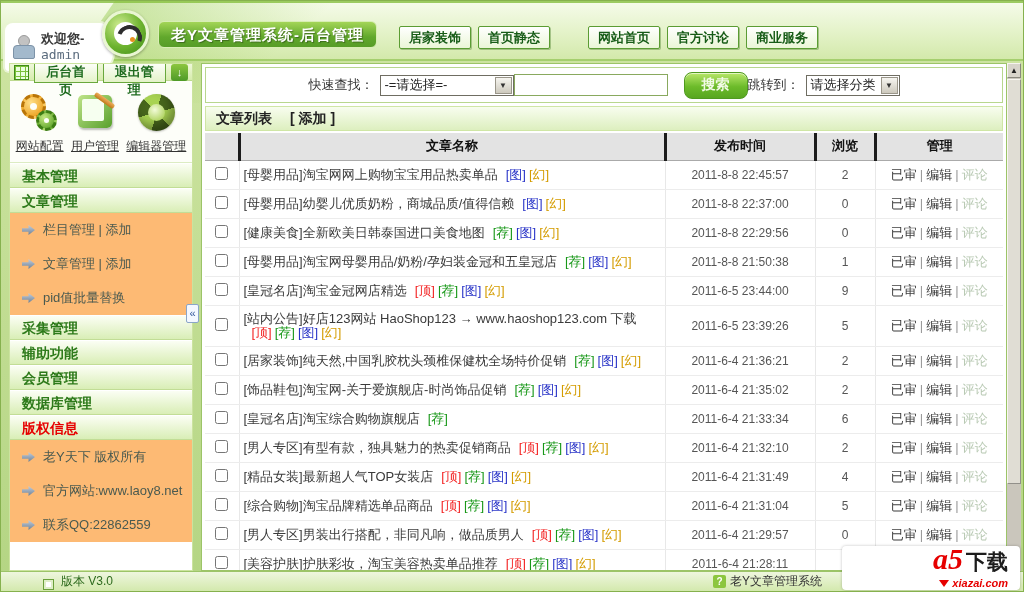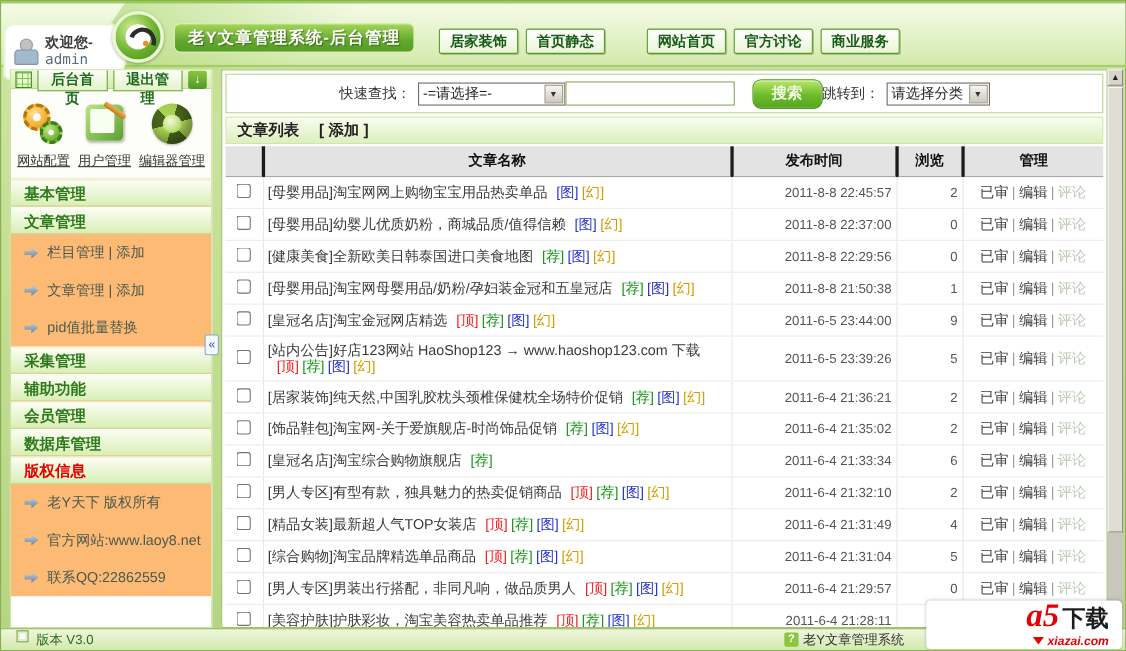--- a/index.html
+++ b/index.html
@@ -102,39 +102,39 @@
   .listbar{margin:0 3px;height:25px;background:linear-gradient(#f8fdef,#ddefbf);border:1px solid #cfe6a5;
         display:flex;align-items:center;gap:18px;padding-left:10px;font-weight:bold;font-size:14px;color:#222;}
   .lb-add{cursor:pointer;}
   table.grid{margin:2px 3px 0;width:calc(100% - 6px);border-collapse:collapse;table-layout:fixed;font-size:13px;}
   thead th{background:#e3e3e3;height:27px;font-size:13px;color:#111;border-left:3px solid #1c1c1c;
         border-bottom:1px solid #aaa;font-weight:bold;}
   thead th:first-child{border-left:none;}
   tbody td{border-bottom:1px solid #ececec;border-left:1px solid #e8e8e8;padding:6px 4px;color:#3c3c3c;
         vertical-align:middle;line-height:14px;}
   tbody td:first-child{border-left:none;text-align:center;}
-  td.date,td.views{text-align:right;color:#555;font-size:12px;}
+  td.date,td.views{text-align:center;color:#555;font-size:12px;}
   td.manage{text-align:center;font-size:13px;white-space:nowrap;}
   .act{color:#3c3c3c;cursor:pointer;}
   .act.dim{color:#b9cab4;}
   .sep{color:#999;margin:0 3px;}
   .cat,.ttl{color:#3a3a3a;}
   .tags{margin-left:5px;}
   .tag{margin-left:3px;white-space:nowrap;}
   input[type=checkbox]{width:13px;height:13px;margin:0;cursor:pointer;}
   
   .vscroll{position:absolute;right:2px;top:62px;bottom:20px;width:14px;background:#cac6bc;z-index:3;}
   .sb-up{height:15px;background:#d8d4ca;border:1px solid #f6f4ee;border-bottom-color:#8a887e;border-right-color:#8a887e;
         font-size:8px;text-align:center;line-height:13px;color:#222;cursor:pointer;}
   .sb-thumb{position:absolute;left:0;top:16px;width:14px;height:405px;background:#e0ddd4;
         border:1px solid #f8f6f0;border-bottom-color:#92908a;border-right-color:#92908a;cursor:grab;}
   
   footer{position:absolute;left:0;right:0;bottom:0;height:20px;background:linear-gradient(#eef6de,#d3e9ad);
         border-top:1px solid #9cc468;display:flex;align-items:center;font-size:12px;z-index:5;}
-  .f-left{width:196px;display:flex;align-items:flex-start;gap:7px;padding-left:14px;color:#2e6b1e;}
+  .f-left{width:196px;display:flex;align-items:flex-end;gap:7px;padding-left:14px;color:#2e6b1e;margin-left:28px;}
   .f-icon{width:11px;height:11px;border:1px solid #6aa03a;background:#fff;box-shadow:inset 0 0 0 2px #dfeec8;flex:0 0 auto;}
   .f-status{position:absolute;left:712px;display:flex;align-items:center;gap:4px;color:#333;}
   .q-icon{width:13px;height:13px;background:#8cc63f;color:#fff;font-size:10px;font-weight:bold;text-align:center;
         line-height:13px;border-radius:2px;flex:0 0 auto;}
   .watermark{position:absolute;right:3px;bottom:1px;width:178px;height:44px;background:#fff;border-radius:4px;
         display:flex;flex-direction:column;align-items:flex-end;justify-content:center;padding-right:12px;
         box-shadow:0 0 3px rgba(0,0,0,.25);z-index:6;}
   .wm-row{display:flex;align-items:baseline;gap:3px;}
   .wm-a5{font-family:"Liberation Serif","DejaVu Serif",serif;font-style:italic;font-weight:bold;font-size:30px;
         color:#e60000;line-height:24px;}

